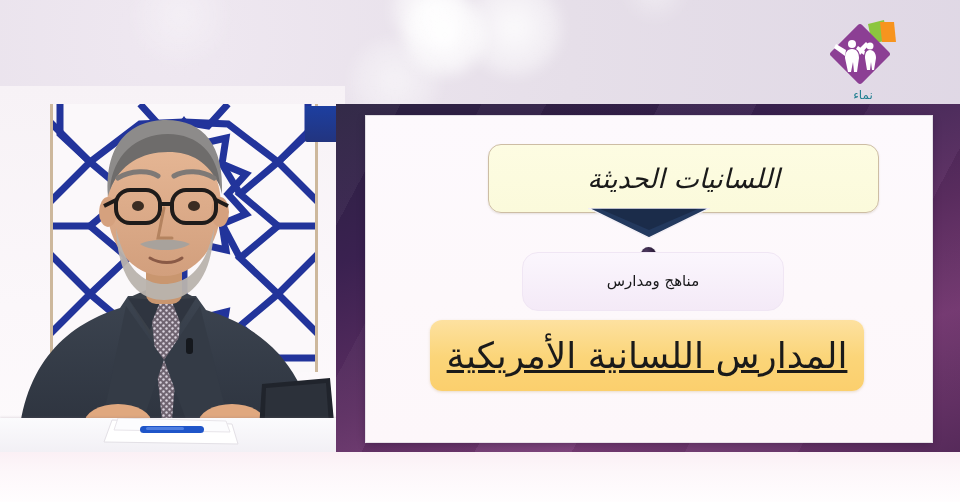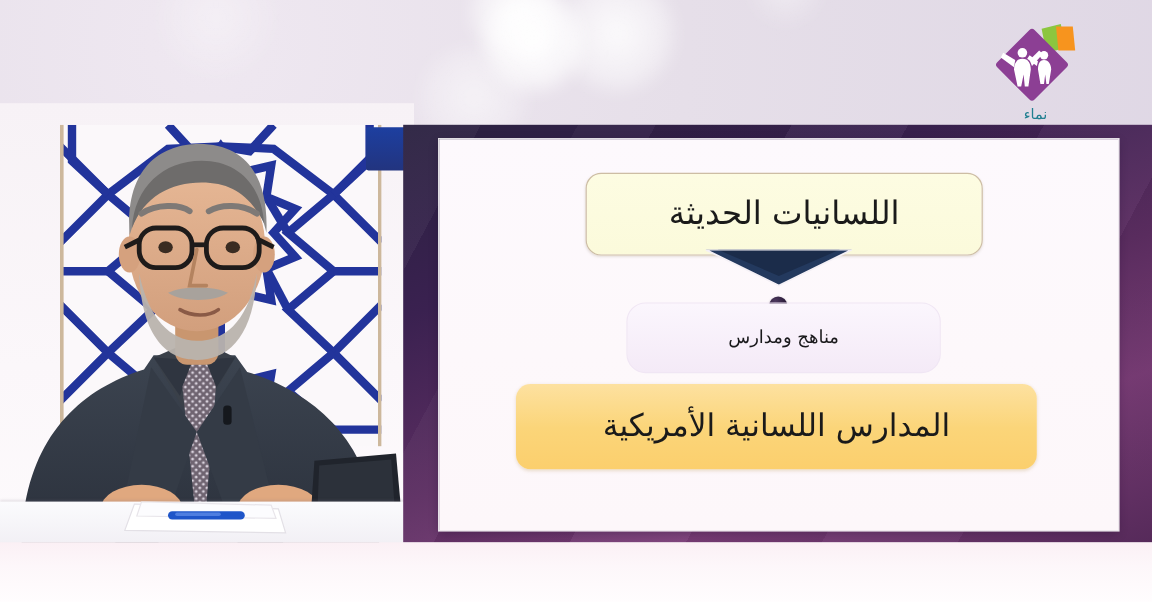--- a/index.html
+++ b/index.html
@@ -133,25 +133,26 @@
   .node .node-text {
     font-family: "DejaVu Sans", "Liberation Sans", sans-serif;
     color: #1a1a1a;
     line-height: 1.25;
     white-space: nowrap;
   }
 
   
   .node-title {
     left: 122px; top: 28px;
-    width: 331px; height: 69px;
+    width: 391px; height: 69px;
     background: linear-gradient(180deg, #fdfce2 0%, #fbfadb 100%);
     border: 1.6px solid #cdbda4;
     border-radius: 13px;
     box-shadow: 0 1px 2px rgba(120,110,80,.18);
+    font-style: italic;
   }
   .node-title .node-text { font-size: 27px; }
 
   
   .chevron {
     position: absolute;
     left: 222px; top: 92px;
     width: 0; height: 0;
   }
   .chevron svg { display: block; }
@@ -177,21 +178,21 @@
   .node-sub .node-text { font-size: 15px; color: #19191b; }
 
   
   .node-gold {
     left: 64px; top: 204px;
     width: 434px; height: 71px;
     background: linear-gradient(180deg, #fde1a0 0%, #fbd579 52%, #fbcf6d 100%);
     border-radius: 12px;
     box-shadow: 0 1px 3px rgba(160,120,30,.22);
   }
-  .node-gold .node-text { font-size: 26px; }
+  .node-gold .node-text { font-size: 36px; text-decoration: underline; }
 
   
   .logo {
     position: absolute;
     left: 824px; top: 18px;
     width: 78px; height: 84px;
   }
   .logo svg { display: block; }
   .logo-word {
     position: absolute;

